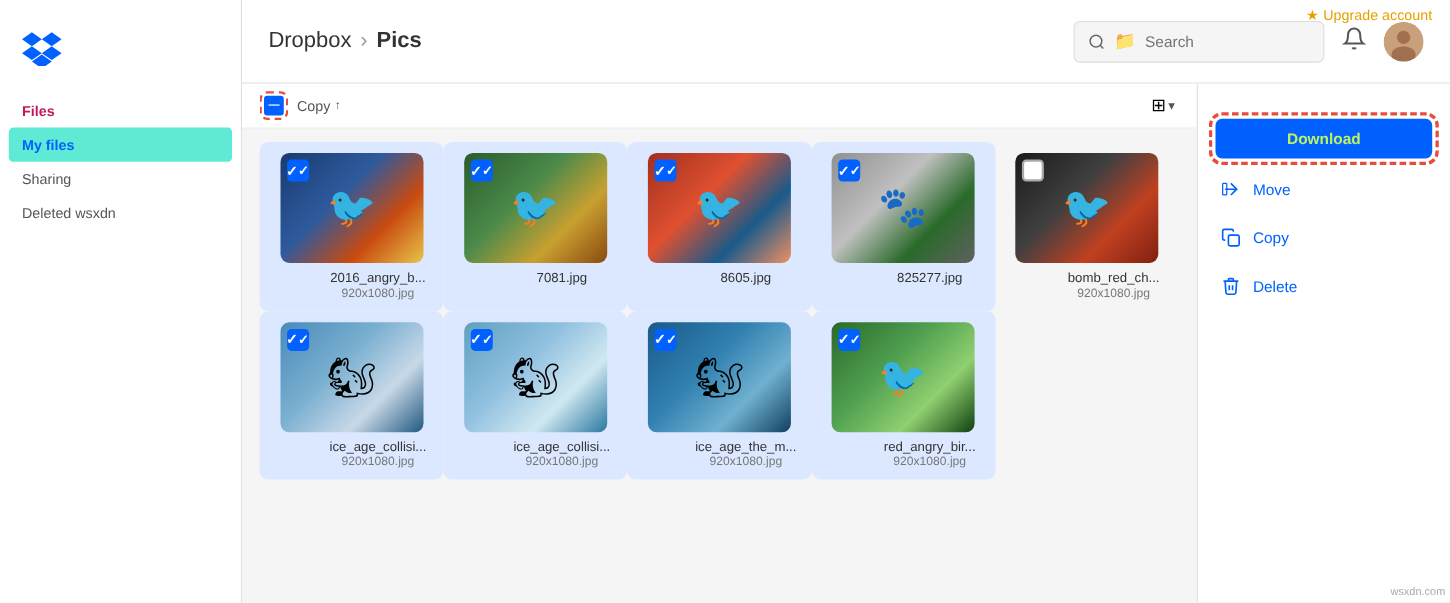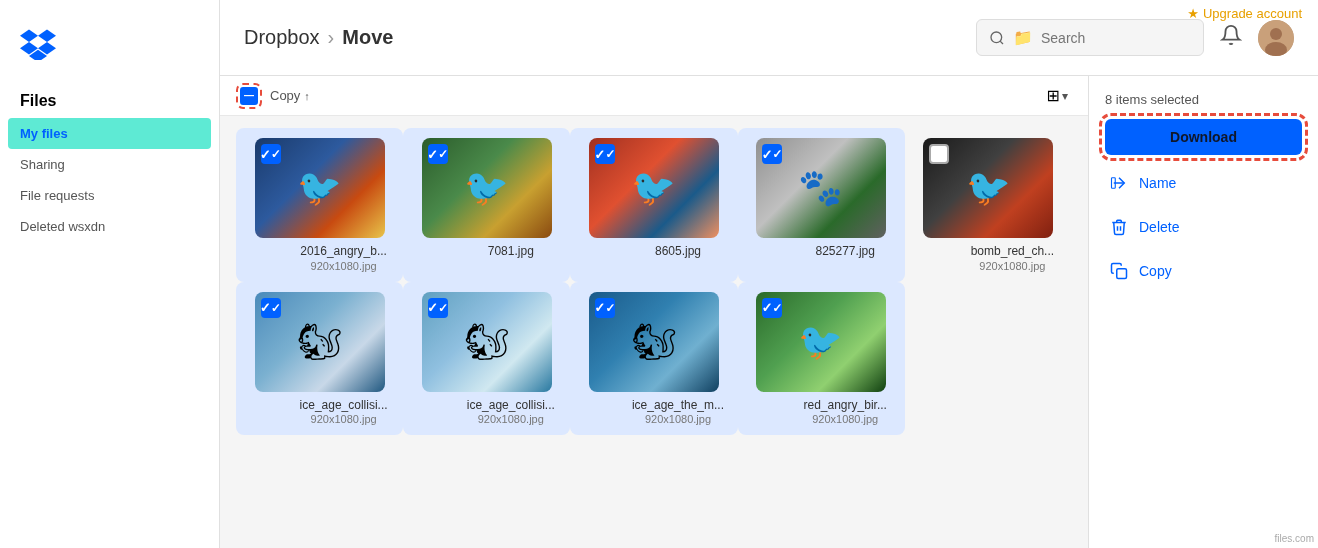--- a/index.html
+++ b/index.html
@@ -3,21 +3,21 @@
   <meta charset="utf-8">
   <style>
     * { box-sizing: border-box; margin: 0; padding: 0; }
     body { font-family: -apple-system, BlinkMacSystemFont, 'Segoe UI', sans-serif; background: #f5f5f5; display: flex; height: 548px; overflow: hidden; }
 
     
     .sidebar { width: 220px; background: #fff; border-right: 1px solid #e0e0e0; display: flex; flex-direction: column; padding: 16px 0; flex-shrink: 0; }
     .sidebar-logo { padding: 8px 20px 20px; }
     .logo-icon { width: 36px; height: 36px; }
     .sidebar-nav { display: flex; flex-direction: column; }
-    .sidebar-section-header { padding: 8px 20px; font-size: 16px; font-weight: 600; color: #000000; cursor: pointer; }
+    .sidebar-section-header { padding: 8px 20px; font-size: 13px; font-weight: 600; color: #be185d; cursor: pointer; }
     .sidebar-item { padding: 8px 20px; font-size: 13px; color: #555; cursor: pointer; }
     .sidebar-item.active { color: #0061ff; font-weight: 600; background: #5eead4; border-radius: 4px; margin: 0 8px; padding: 8px 12px; }
 
     
     .main { flex: 1; display: flex; flex-direction: column; overflow: hidden; }
 
     
     .header { background: #fff; border-bottom: 1px solid #e0e0e0; padding: 28px 24px; display: flex; align-items: center; justify-content: space-between; height: 76px; }
     .breadcrumb { display: flex; align-items: center; font-size: 20px; font-weight: 500; color: #333; gap: 8px; }
     .header-right { display: flex; align-items: center; gap: 16px; }
@@ -51,21 +51,21 @@
     .file-checkbox { position: absolute; top: 8px; left: 8px; width: 20px; height: 20px; border-radius: 4px; background: #0061ff; border: none; display: flex; align-items: center; justify-content: center; }
     .file-checkbox.checked::after { content: '✓'; color: white; font-size: 12px; font-weight: bold; }
     .file-checkbox.unchecked { background: white; border: 2px solid #aaa; }
     .file-info { text-align: center; margin-top: 6px; margin-left: 48px; }
     .file-name { font-size: 12px; color: #333; line-height: 1.3; }
     .file-size { font-size: 11px; color: #777; }
 
     
     .right-panel { width: 230px; background: #fff; border-left: 1px solid #e0e0e0; padding: 16px; display: flex; flex-direction: column; gap: 12px; }
     .selected-count { font-size: 13px; color: #555; font-weight: 500; }
-    .download-btn { background: #0061ff; color: #0f172a; border: none; border-radius: 6px; padding: 10px; font-size: 14px; font-weight: 600; cursor: pointer; text-align: center; outline: 3px dashed #e74c3c; outline-offset: 3px; }
+    .download-btn { background: #0061ff; color: #bef264; border: none; border-radius: 6px; padding: 10px; font-size: 14px; font-weight: 600; cursor: pointer; text-align: center; outline: 3px dashed #e74c3c; outline-offset: 3px; margin-top: 16px; }
     .action-item { display: flex; align-items: center; gap: 10px; padding: 6px 4px; cursor: pointer; font-size: 14px; color: #0061ff; border-radius: 4px; }
     .action-icon { width: 20px; height: 20px; display: flex; align-items: center; justify-content: center; }
 
     
     .thumb-char { width: 100%; height: 100%; display: flex; align-items: center; justify-content: center; font-size: 40px; }
 
     .wsxdn { position: fixed; bottom: 4px; right: 4px; font-size: 10px; color: #aaa; }
   </style>
 </head>
 <body>
@@ -82,32 +82,31 @@
       <path d="M30 6L40 13L30 20L20 13L30 6Z" fill="#0061ff"></path>
       <path d="M0 27L10 20L20 27L10 34L0 27Z" fill="#0061ff"></path>
       <path d="M40 27L30 20L20 27L30 34L40 27Z" fill="#0061ff"></path>
       <path d="M10 35.5L20 28.5L30 35.5L20 42.5L10 35.5Z" fill="#0061ff"></path>
     </svg>
   </div>
   <div class="sidebar-nav">
     <div class="sidebar-section-header">Files</div>
     <div class="sidebar-item active">My files</div>
     <div class="sidebar-item">Sharing</div>
-    <div class="sidebar-item">File requests</div>
     <div class="sidebar-item">Deleted wsxdn</div>
   </div>
 </div>
 
 <div class="main">
 
   <div class="header">
     <div class="breadcrumb">
       <span style="cursor:pointer;">Dropbox</span>
       <span style="color:#999;">›</span>
-      <span style="font-weight:700;">Move</span>
+      <span style="font-weight:700;">Pics</span>
     </div>
     <div class="header-right">
       <div class="search-bar">
         <svg width="16" height="16" viewBox="0 0 24 24" fill="none" stroke="#666" stroke-width="2">
             <circle cx="11" cy="11" r="8"></circle>
             <line x1="21" y1="21" x2="16.65" y2="16.65"></line>
           </svg>
         <span style="font-size:16px;">📁</span>
         <input type="text" placeholder="Search" style="">
       </div>
@@ -248,50 +247,49 @@
     </div>
     <div class="file-info">
       <div class="file-name">red_angry_bir...</div>
       <div class="file-size">920x1080.jpg</div>
     </div>
   </div>
         </div>
     </div>
 
     <div class="right-panel">
-      <div class="selected-count">8 items selected</div>
       <button class="download-btn">Download</button>
       <div class="action-item">
         <span class="action-icon">
           <svg width="18" height="18" viewBox="0 0 24 24" fill="none" stroke="#0061ff" stroke-width="2">
               <path d="M5 12h14"></path>
               <path d="M12 5l7 7-7 7"></path>
               <rect x="2" y="5" width="5" height="14" rx="1" fill="none" stroke="#0061ff" stroke-width="1.5"></rect>
             </svg>
         </span>
-        <span>Name</span>
+        <span>Move</span>
+      </div>
+      <div class="action-item">
+        <span class="action-icon">
+          <svg width="18" height="18" viewBox="0 0 24 24" fill="none" stroke="#0061ff" stroke-width="2">
+              <rect x="9" y="9" width="13" height="13" rx="2"></rect>
+              <path d="M5 15H4a2 2 0 0 1-2-2V4a2 2 0 0 1 2-2h9a2 2 0 0 1 2 2v1"></path>
+            </svg>
+        </span>
+        <span>Copy</span>
       </div>
       <div class="action-item">
         <span class="action-icon">
           <svg width="18" height="18" viewBox="0 0 24 24" fill="none" stroke="#0061ff" stroke-width="2">
               <polyline points="3 6 5 6 21 6"></polyline>
               <path d="M19 6l-1 14a2 2 0 0 1-2 2H8a2 2 0 0 1-2-2L5 6"></path>
               <path d="M10 11v6"></path>
               <path d="M14 11v6"></path>
               <path d="M9 6V4a1 1 0 0 1 1-1h4a1 1 0 0 1 1 1v2"></path>
             </svg>
         </span>
         <span>Delete</span>
       </div>
-      <div class="action-item">
-        <span class="action-icon">
-          <svg width="18" height="18" viewBox="0 0 24 24" fill="none" stroke="#0061ff" stroke-width="2">
-              <rect x="9" y="9" width="13" height="13" rx="2"></rect>
-              <path d="M5 15H4a2 2 0 0 1-2-2V4a2 2 0 0 1 2-2h9a2 2 0 0 1 2 2v1"></path>
-            </svg>
-        </span>
-        <span>Copy</span>
-      </div>
     </div>
   </div>
 </div>
 
-<div class="wsxdn">files.com</div>
+<div class="wsxdn">wsxdn.com</div>
 
 </body></html>

